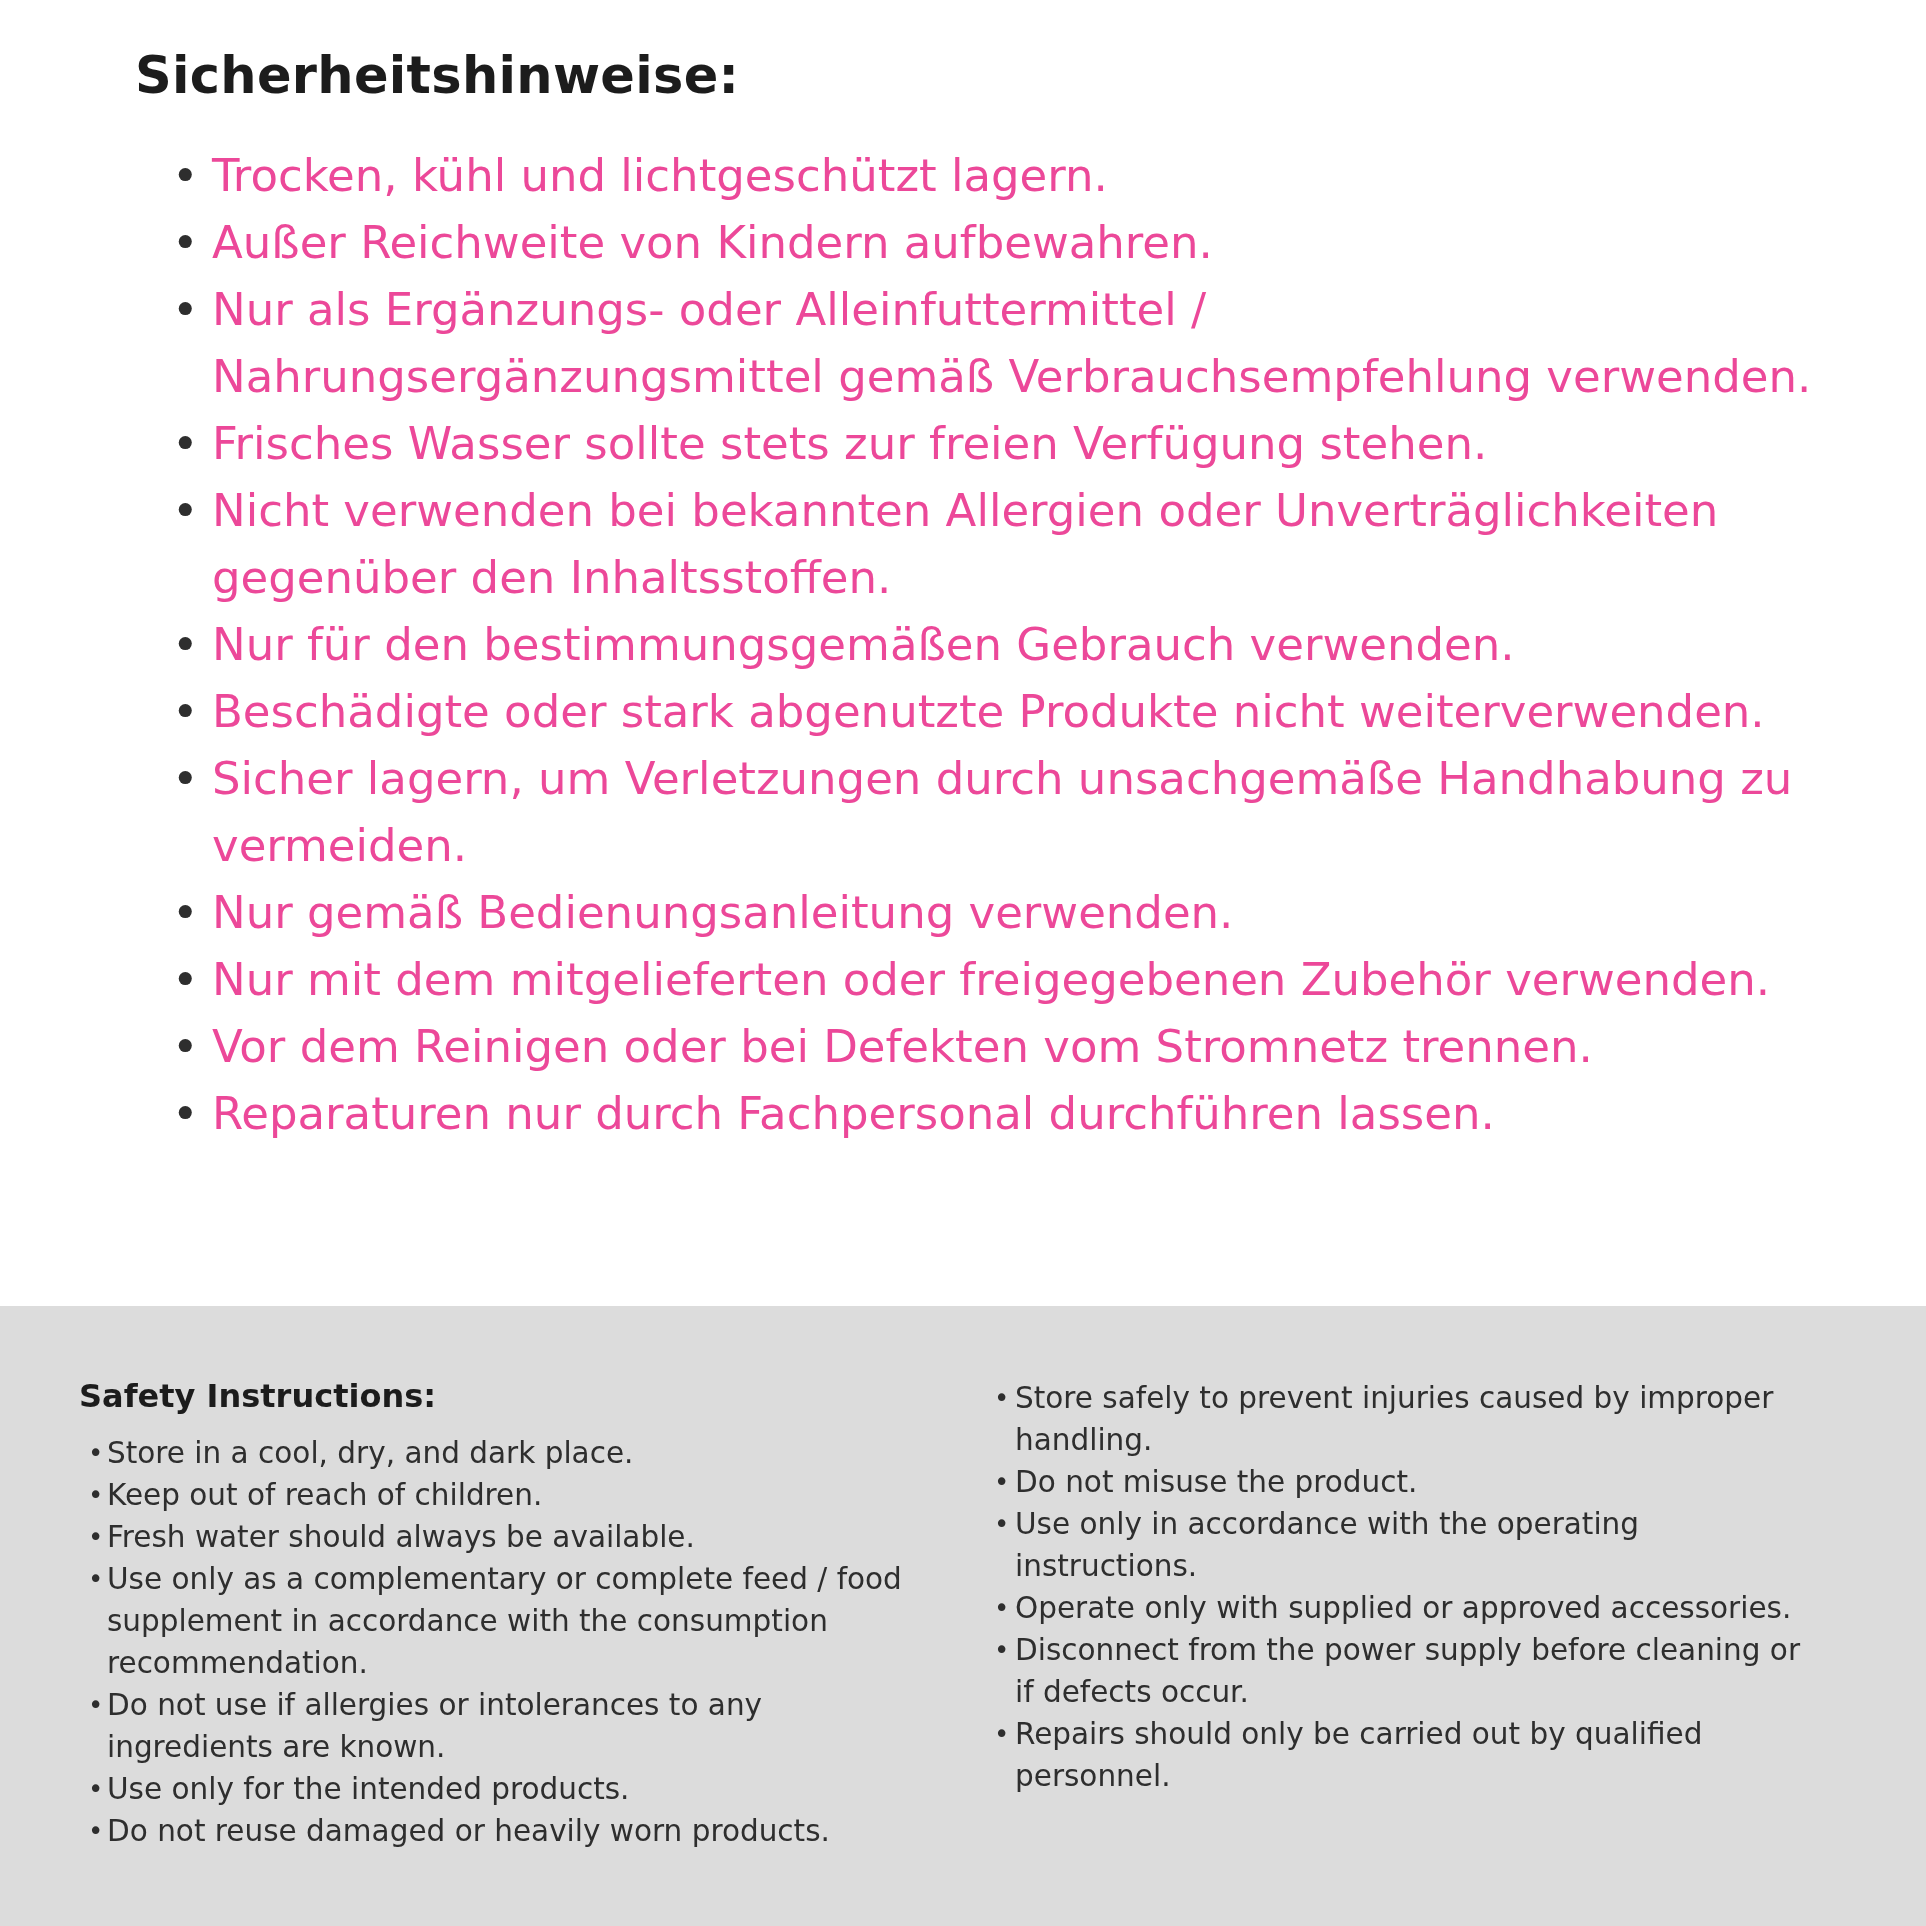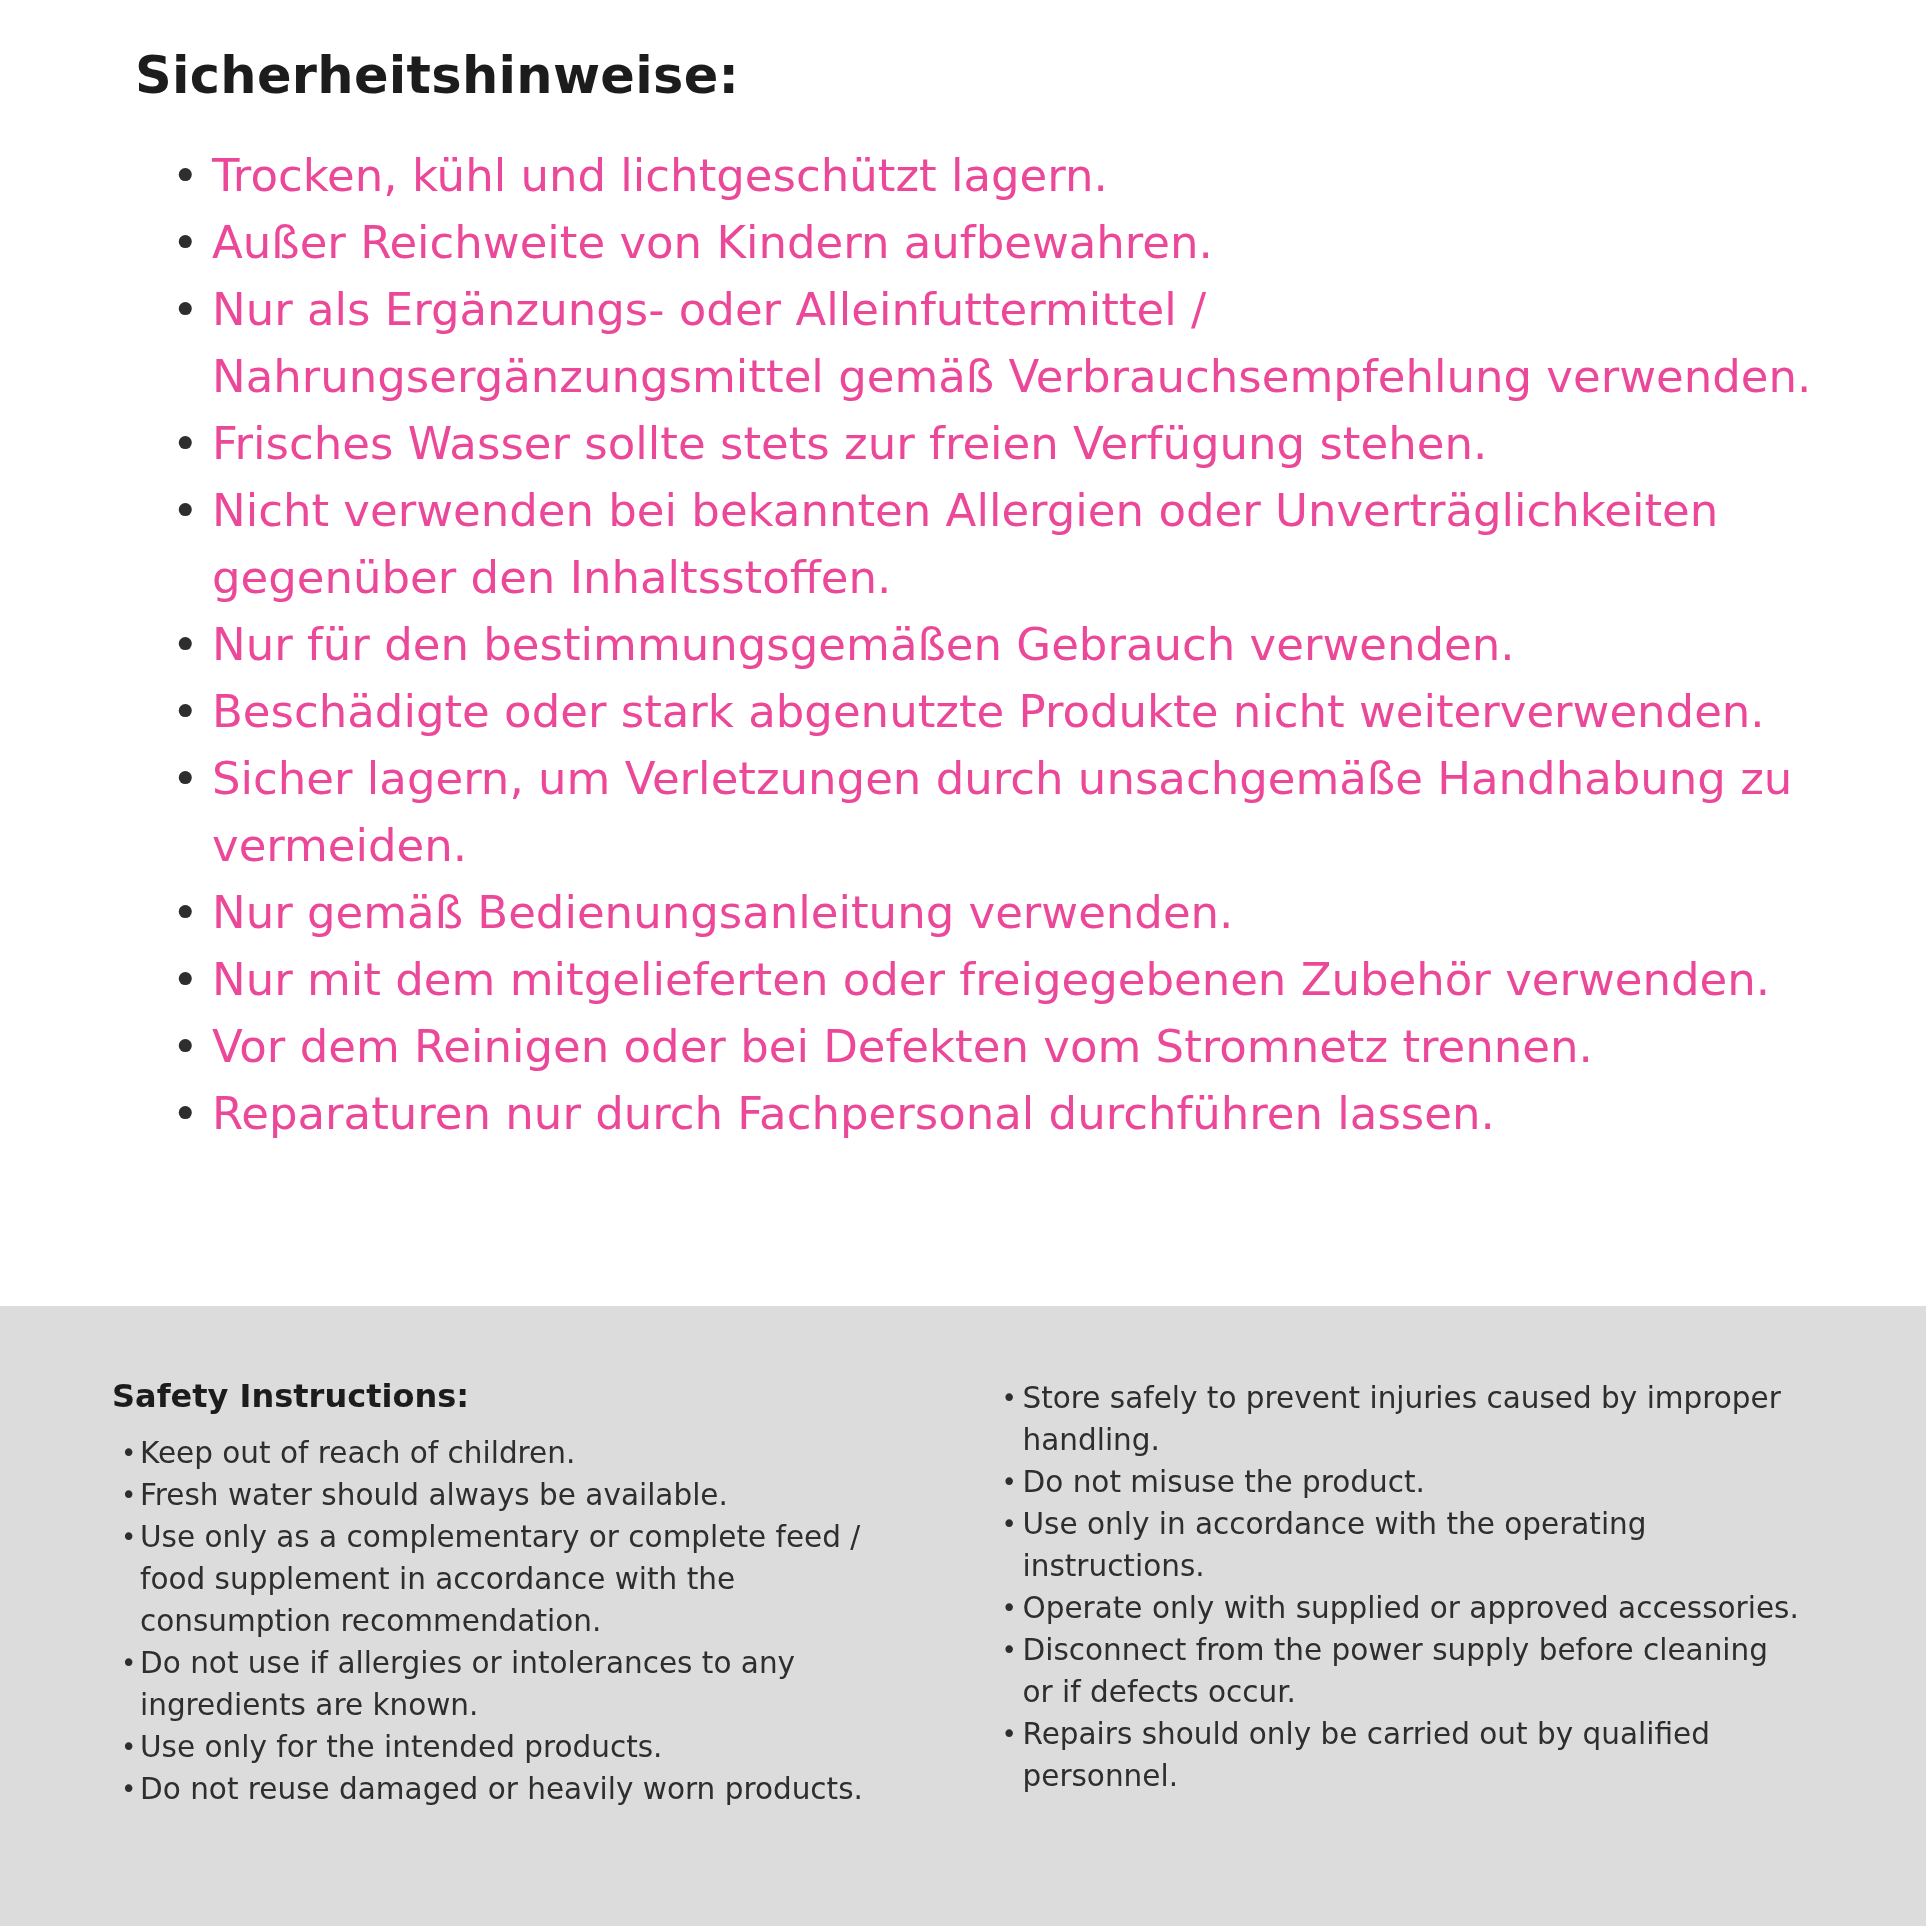--- a/index.html
+++ b/index.html
@@ -56,21 +56,21 @@
 
   
   .english-section {
     position: absolute;
     left: 0;
     bottom: 0;
     width: 1926px;
     height: 620px;
     background: #dcdcdc;
     box-sizing: border-box;
-    padding: 71px 122px 39px 112px;
+    padding: 71px 122px 39px 79px;
     display: flex;
     gap: 77px;
   }
   .english-col {
     flex: 1;
     min-width: 0;
   }
   .english-col.right {
     max-width: 815px;
   }
@@ -122,20 +122,21 @@
       <li>Nur mit dem mitgelieferten oder freigegebenen Zubehör verwenden.</li>
       <li>Vor dem Reinigen oder bei Defekten vom Stromnetz trennen.</li>
       <li>Reparaturen nur durch Fachpersonal durchführen lassen.</li>
     </ul>
   </div>
 
   <div class="english-section">
     <div class="english-col left">
       <h2 class="english-title">Safety Instructions:</h2>
       <ul class="bullet-list">
+        <li>Store in a cool, dry, and dark place.</li>
         <li>Keep out of reach of children.</li>
         <li>Fresh water should always be available.</li>
         <li>Use only as a complementary or complete feed / food supplement in accordance with the consumption recommendation.</li>
         <li>Do not use if allergies or intolerances to any ingredients are known.</li>
         <li>Use only for the intended products.</li>
         <li>Do not reuse damaged or heavily worn products.</li>
       </ul>
     </div>
     <div class="english-col right">
       <ul class="bullet-list">

